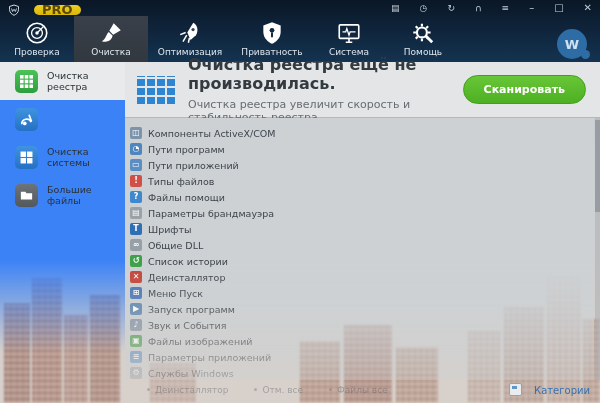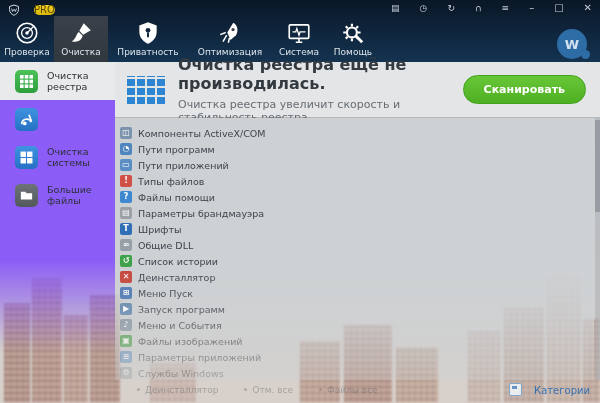--- a/index.html
+++ b/index.html
@@ -24,40 +24,40 @@
   .b11{left:547px;width:34px;height:128px;background-color:#c0a89c;}
   .b12{left:583px;width:17px;height:84px;background-color:#b59688;}
 
   
   .top{position:absolute;left:0;top:0;right:0;height:62px;
     background:linear-gradient(180deg,#0a1726 0%,#0e2238 40%,#143350 100%);}
   .titlebar{height:16px;display:flex;align-items:center;padding:2px 8px 0 8px;}
   .logo{width:12px;height:12px;margin-right:6px;flex:none;}
   .wtitle{font-size:9px;color:#dfe7ee;letter-spacing:.2px;}
   .pro{margin-left:8px;background:linear-gradient(#f0cf1e,#d9b70a);color:#5a4a00;
-    font-size:10px;font-weight:normal;padding:1px 0;border-radius:7px;line-height:8px;}
+    font-size:13px;font-weight:bold;padding:1px 8px;border-radius:7px;line-height:8px;}
   .tbicons{position:absolute;right:8px;top:2px;display:flex;gap:20px;align-items:center;}
   .tbicons span{color:#c3ccd6;font-size:9px;line-height:12px;cursor:default;}
   .tbicons .wc{font-size:10px;}
 
   .nav{position:absolute;left:0;top:16px;right:0;height:46px;display:flex;}
-  .tab{height:46px;padding:4px 0 0 0;width:54px;text-align:center;box-sizing:border-box;}
+  .tab{height:46px;padding:4px 0 0 0;width:74px;text-align:center;box-sizing:border-box;}
   .tab .nicon{display:block;width:26px;height:26px;margin:0 auto;}
   .tab .tlabel{display:block;font-size:9px;color:#dde5ec;margin-top:1px;}
   .tab.active{background:linear-gradient(180deg,#39404a,#31383f);}
   .avatar{position:absolute;right:13px;top:13px;width:30px;height:30px;border-radius:50%;
     background:#2e6ca5;color:#d3e2ef;font-size:13px;font-weight:bold;
     display:flex;align-items:center;justify-content:center;}
   .avatar::after{content:"";position:absolute;right:-3px;bottom:0;width:9px;height:9px;
     border-radius:50%;background:#2e6ca5;}
 
   
   .workspace{position:absolute;left:0;top:62px;right:0;bottom:0;display:flex;}
 
-  .sidebar{width:115px;flex:none;background:#8b5cf6;
+  .sidebar{width:125px;flex:none;background:#3b82f6;
     -webkit-mask-image:linear-gradient(180deg,#000 0%,#000 58%,rgba(0,0,0,.45) 72%,transparent 85%);
             mask-image:linear-gradient(180deg,#000 0%,#000 58%,rgba(0,0,0,.45) 72%,transparent 85%);}
   .sitem{height:38px;display:flex;align-items:center;gap:9px;padding-left:15px;cursor:default;}
   .sitem.sel{background:#e8eaeb;}
   .tile{width:23px;height:23px;border-radius:5px;flex:none;display:flex;align-items:center;justify-content:center;}
   .t-green{background:linear-gradient(#4cc257,#2f9e3e);}
   .t-blue{background:linear-gradient(#3f93e0,#2571c4);}
   .t-gray{background:linear-gradient(#6d7378,#53585c);}
   .slabel{font-size:9.5px;color:#2b3136;}
 
@@ -147,35 +147,35 @@
         </svg>
         <span class="tlabel">Проверка</span>
       </div>
       <div class="tab active">
         <svg class="nicon" viewBox="0 0 24 24">
           <path d="M14.5 3 L21 9.5 L14 13.5 L10.5 10 Z" fill="#fff"></path>
           <path d="M10 11 C7 13.5 8 17 3.5 19.5 C8.5 21 12.5 19 13.5 14.5 Z" fill="#fff"></path>
         </svg>
         <span class="tlabel">Очистка</span>
       </div>
+      <div class="tab" style="width:84px;">
+        <svg class="nicon" viewBox="0 0 24 24">
+          <path d="M15 2.5 C19 4.5 20 10 17.5 14 L12.5 18.5 L9.5 11.5 Z" fill="#fff"></path>
+          <circle cx="14.8" cy="8.8" r="1.5" fill="#39404a"></circle>
+          <path d="M9 14 L5.5 20 M11.5 16.5 L10.5 21 M8 11.5 L3 13.5" stroke="#fff" stroke-width="1.4" fill="none"></path>
+        </svg>
+        <span class="tlabel">Оптимизация</span>
+      </div>
       <div class="tab" style="width:80px;">
         <svg class="nicon" viewBox="0 0 24 24">
           <path d="M12 2 L20 5 V11 C20 17 15 20.5 12 22 C9 20.5 4 17 4 11 V5 Z" fill="#fff"></path>
           <circle cx="12" cy="9.5" r="2.2" fill="#12273e"></circle>
           <path d="M12 11.5 V16" stroke="#12273e" stroke-width="1.8"></path>
         </svg>
         <span class="tlabel">Приватность</span>
-      </div>
-      <div class="tab" style="width:84px;">
-        <svg class="nicon" viewBox="0 0 24 24">
-          <path d="M15 2.5 C19 4.5 20 10 17.5 14 L12.5 18.5 L9.5 11.5 Z" fill="#fff"></path>
-          <circle cx="14.8" cy="8.8" r="1.5" fill="#39404a"></circle>
-          <path d="M9 14 L5.5 20 M11.5 16.5 L10.5 21 M8 11.5 L3 13.5" stroke="#fff" stroke-width="1.4" fill="none"></path>
-        </svg>
-        <span class="tlabel">Оптимизация</span>
       </div>
       <div class="tab">
         <svg class="nicon" viewBox="0 0 24 24">
           <rect x="3" y="4.5" width="18" height="12.5" rx="1" fill="none" stroke="#fff" stroke-width="1.5"></rect>
           <path d="M6 11 L9 11 L10 8 L12 14 L13 11 L18 11" fill="none" stroke="#fff" stroke-width="1.2"></path>
           <path d="M9 20.5 H15 M12 17 V20.5" stroke="#fff" stroke-width="1.5"></path>
         </svg>
         <span class="tlabel">Система</span>
       </div>
       <div class="tab">
@@ -302,21 +302,21 @@
         <div class="litem">
           <span class="licon c10">⊞</span>
           <span class="llabel">Меню Пуск</span>
         </div>
         <div class="litem">
           <span class="licon c11">▶</span>
           <span class="llabel">Запуск программ</span>
         </div>
         <div class="litem">
           <span class="licon c12">♪</span>
-          <span class="llabel">Меню и События</span>
+          <span class="llabel">Звук и События</span>
         </div>
         <div class="litem">
           <span class="licon c13">▣</span>
           <span class="llabel">Файлы изображений</span>
         </div>
         <div class="litem">
           <span class="licon c14">≡</span>
           <span class="llabel">Параметры приложений</span>
         </div>
         <div class="litem">

